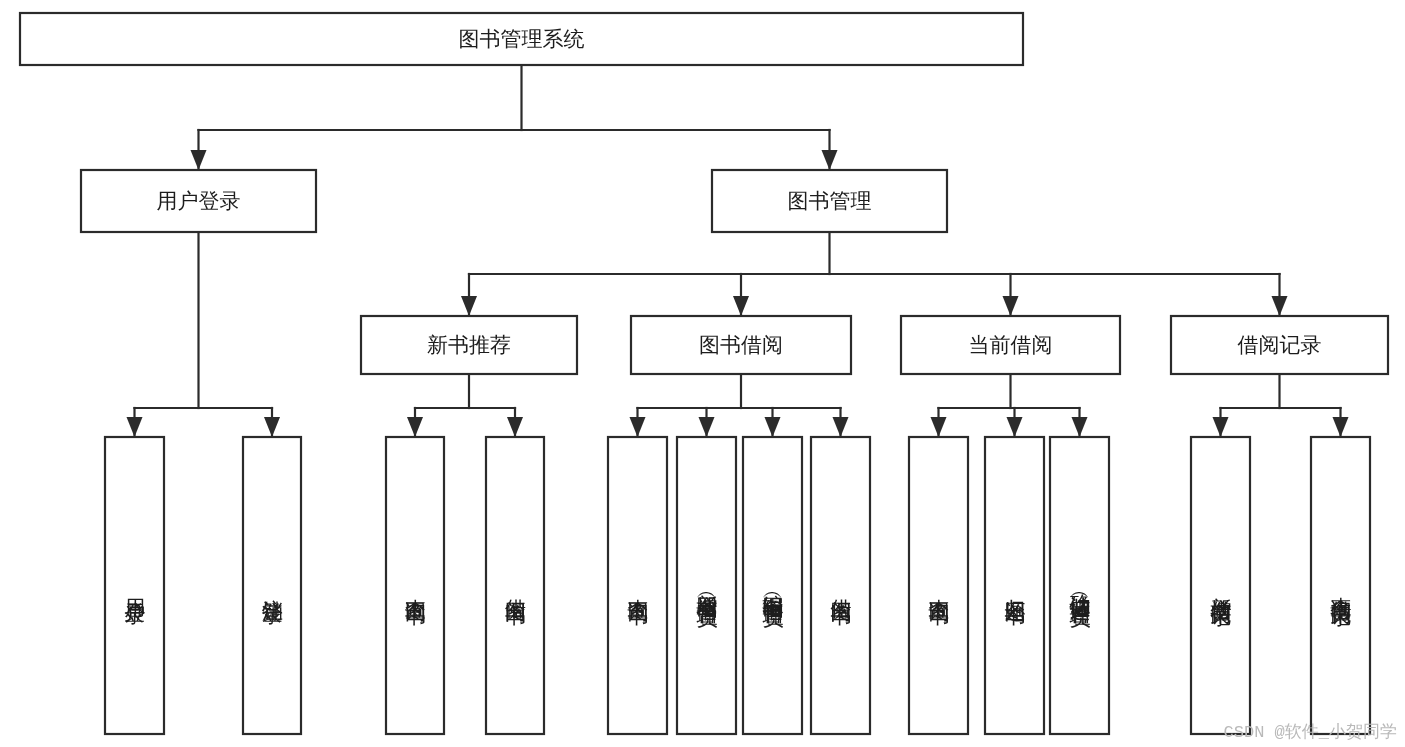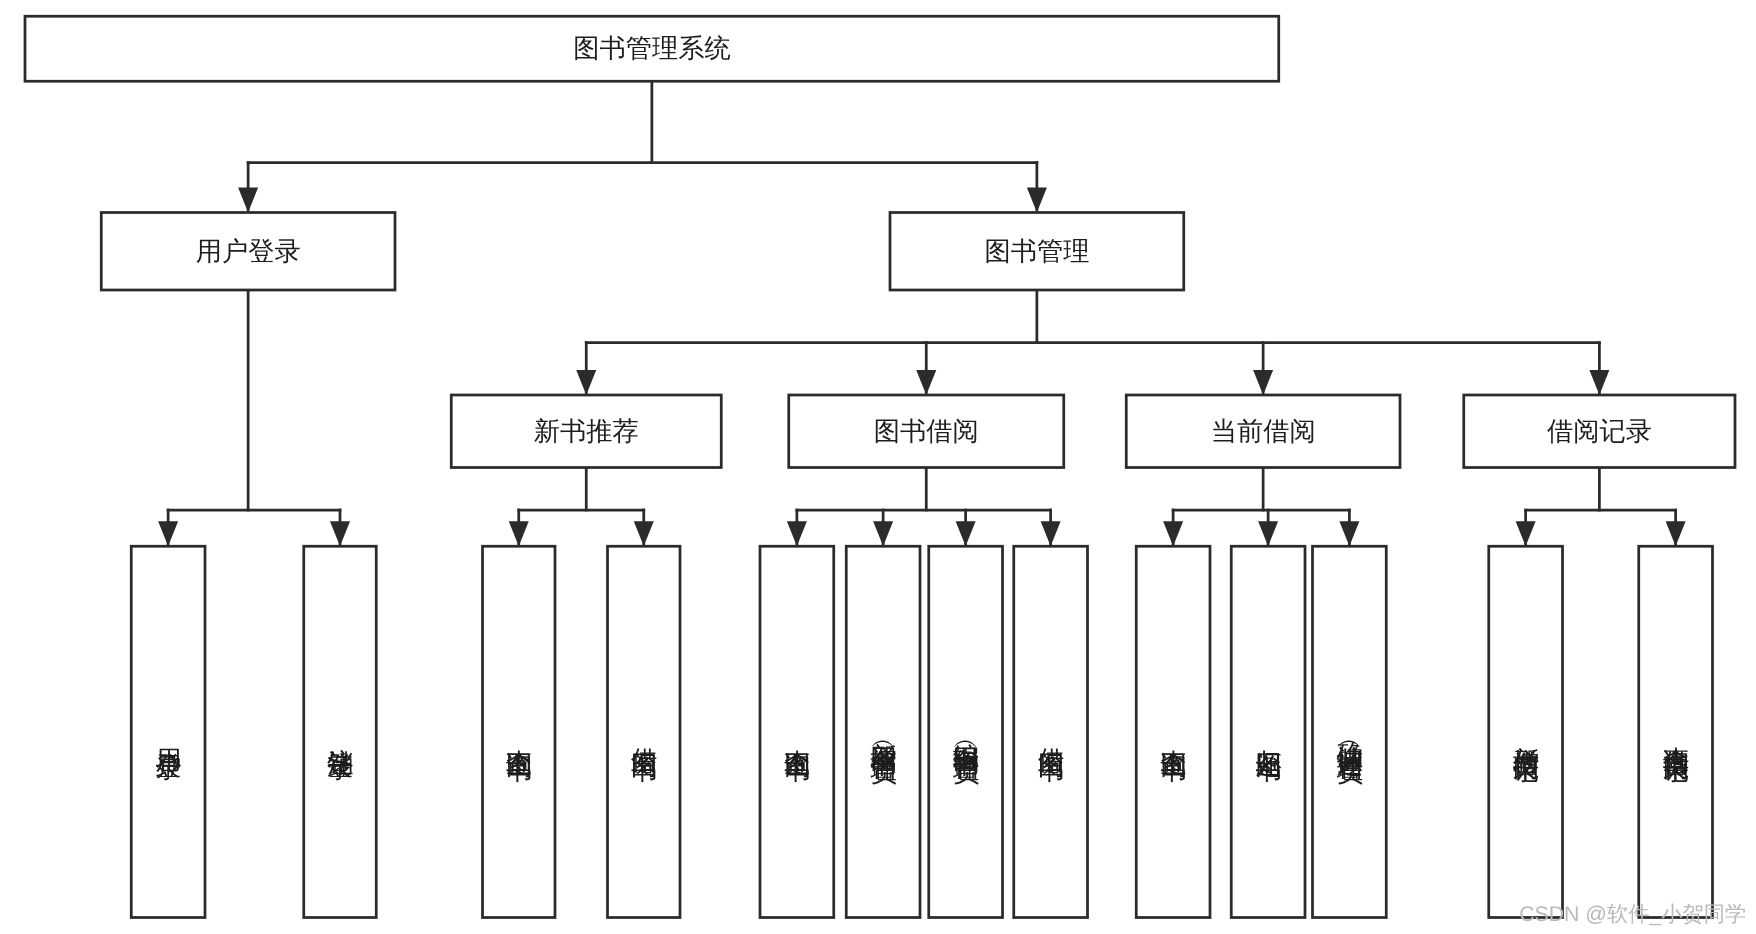--- a/index.html
+++ b/index.html
@@ -64,21 +64,21 @@
     font-size: 21px;
     line-height: 1.18;
     color: #1d1d1d;
     letter-spacing: 2px;
     white-space: nowrap;
   }
   #watermark {
     position: absolute;
     right: 8px;
     bottom: 4px;
-    font-family: Liberation Sans, sans-serif;
+    font-family: Liberation Mono, monospace;
     font-size: 17px;
     color: #b9b9b9;
     white-space: nowrap;
     user-select: none;
   }
 </style>
 </head>
 <body>
 
 <div id="diagram-root">

